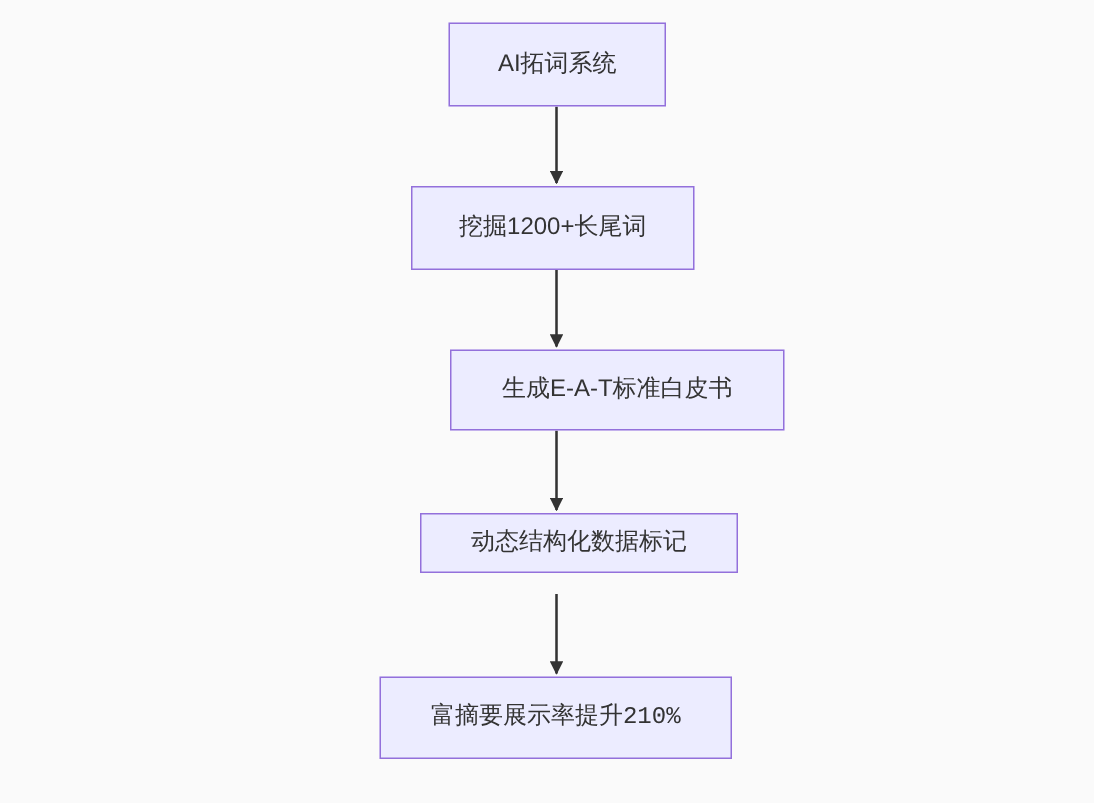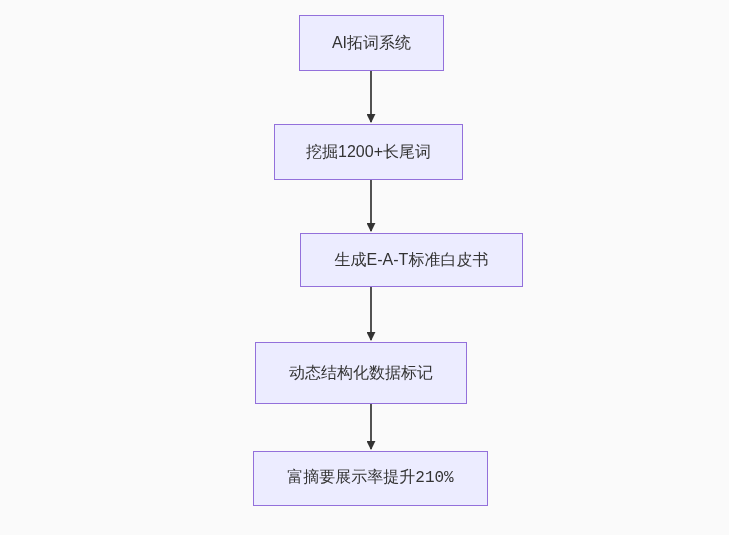--- a/index.html
+++ b/index.html
@@ -62,21 +62,21 @@
   </div>
 
   <div class="node" style="left:274px; top:124px; width:189px; height:56px;">
     <span>挖掘1200+长尾词</span>
   </div>
 
   <div class="node" style="left:260px; top:233px; width:223px; height:54px;margin-left:40px;">
     <span>生成E-A-T标准白皮书</span>
   </div>
 
-  <div class="node" style="left:255px; top:342px; width:212px; height:62px;">
+  <div class="node" style="left:280px; top:342px; width:212px; height:40px;">
     <span>动态结构化数据标记</span>
   </div>
 
   <div class="node" style="left:253px; top:451px; width:235px; height:55px;font-family:Liberation Mono, monospace;">
     <span>富摘要展示率提升210%</span>
   </div>
 
 </div>
 
 </body></html>

